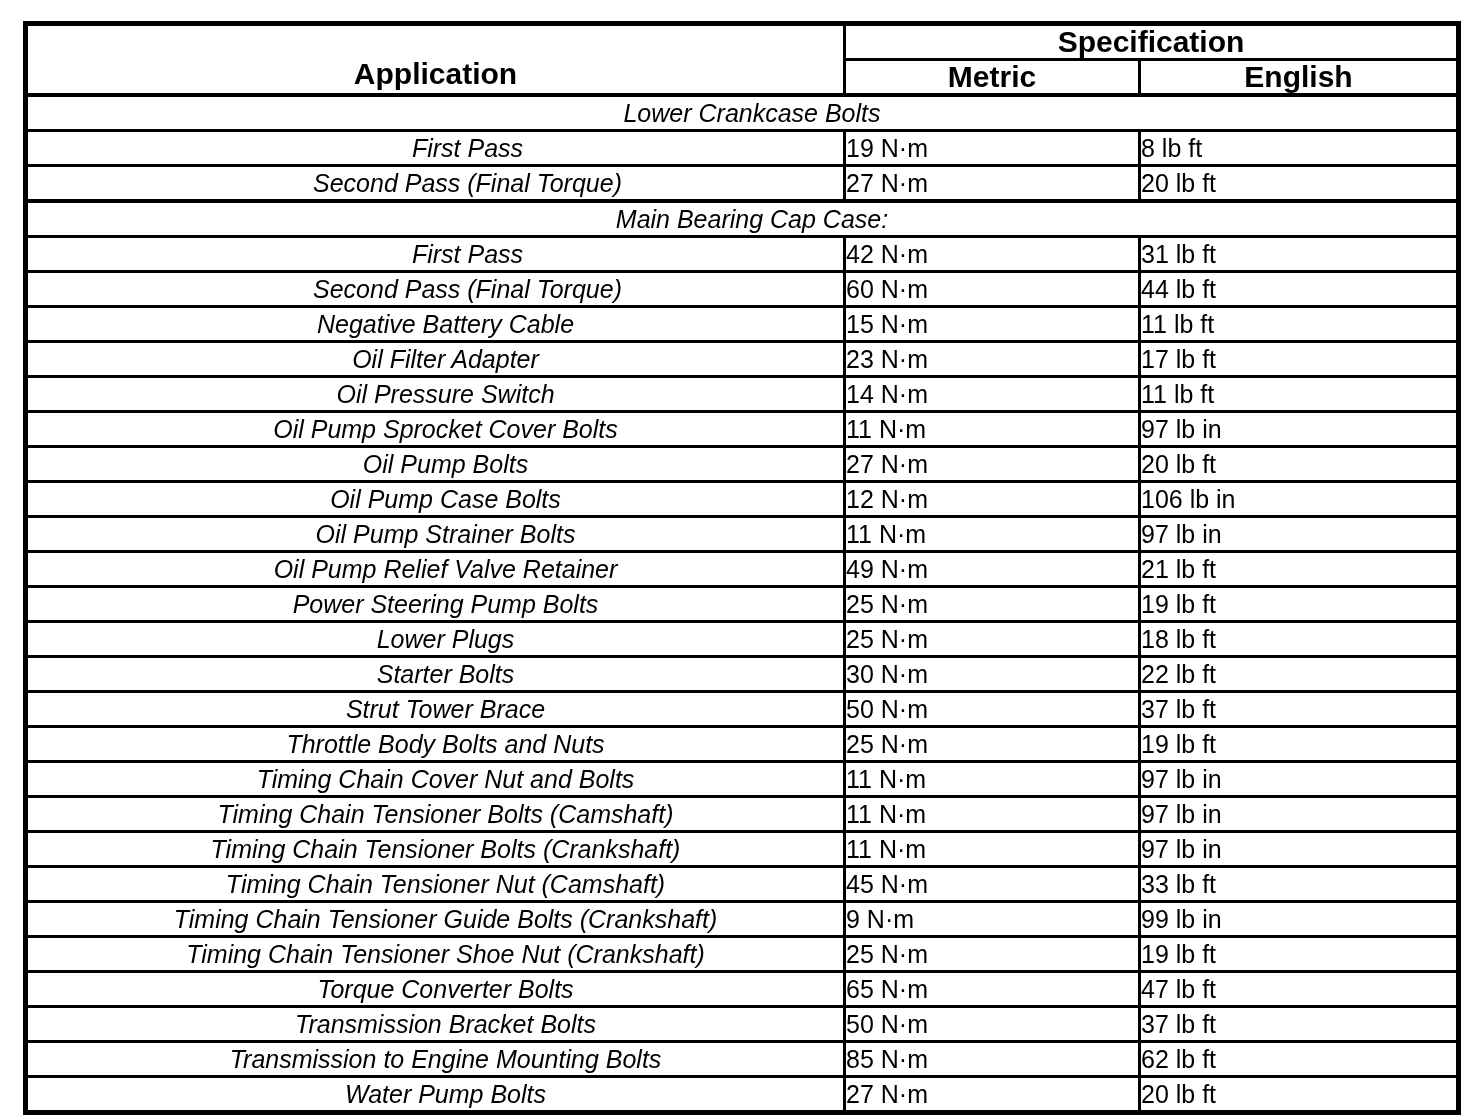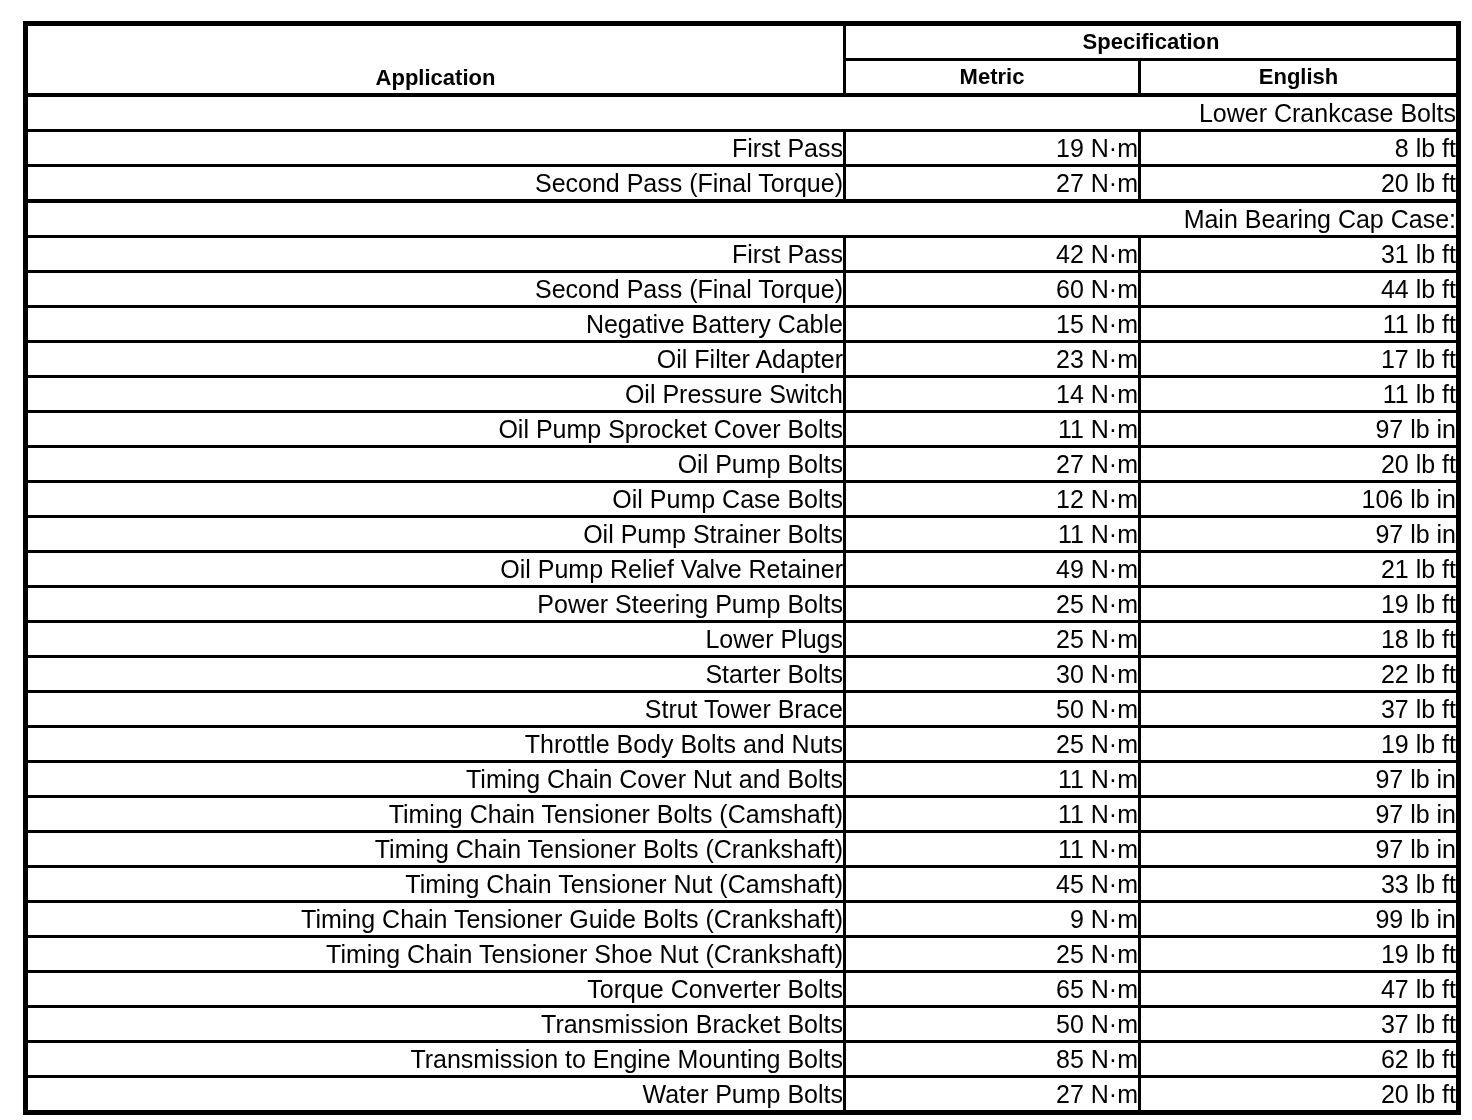--- a/index.html
+++ b/index.html
@@ -31,38 +31,39 @@
     padding: 0;
     height: 32px;
     font-size: 25px;
     line-height: 1.05;
     white-space: nowrap;
     overflow: hidden;
   }
   .spec-table th {
     font-weight: bold;
     text-align: center;
-    font-size: 22px;
+    font-size: 30px;
   }
   th.app-header {
     vertical-align: bottom;
     padding-bottom: 4px;
   }
   td.app {
-    text-align: right;
+    text-align: center;
     padding-left: 20px;
+    font-style: italic;
   }
   td.app.indent {
     padding-left: 64px;
   }
   tr.section-row > td {
     border-top-width: 4px;
   }
   td.val {
-    text-align: right;
+    text-align: left;
   }
 </style>
 </head>
 <body>
 
 <div class="page">
   <table class="spec-table">
     <colgroup>
       <col style="width: 819px">
       <col style="width: 295px">

